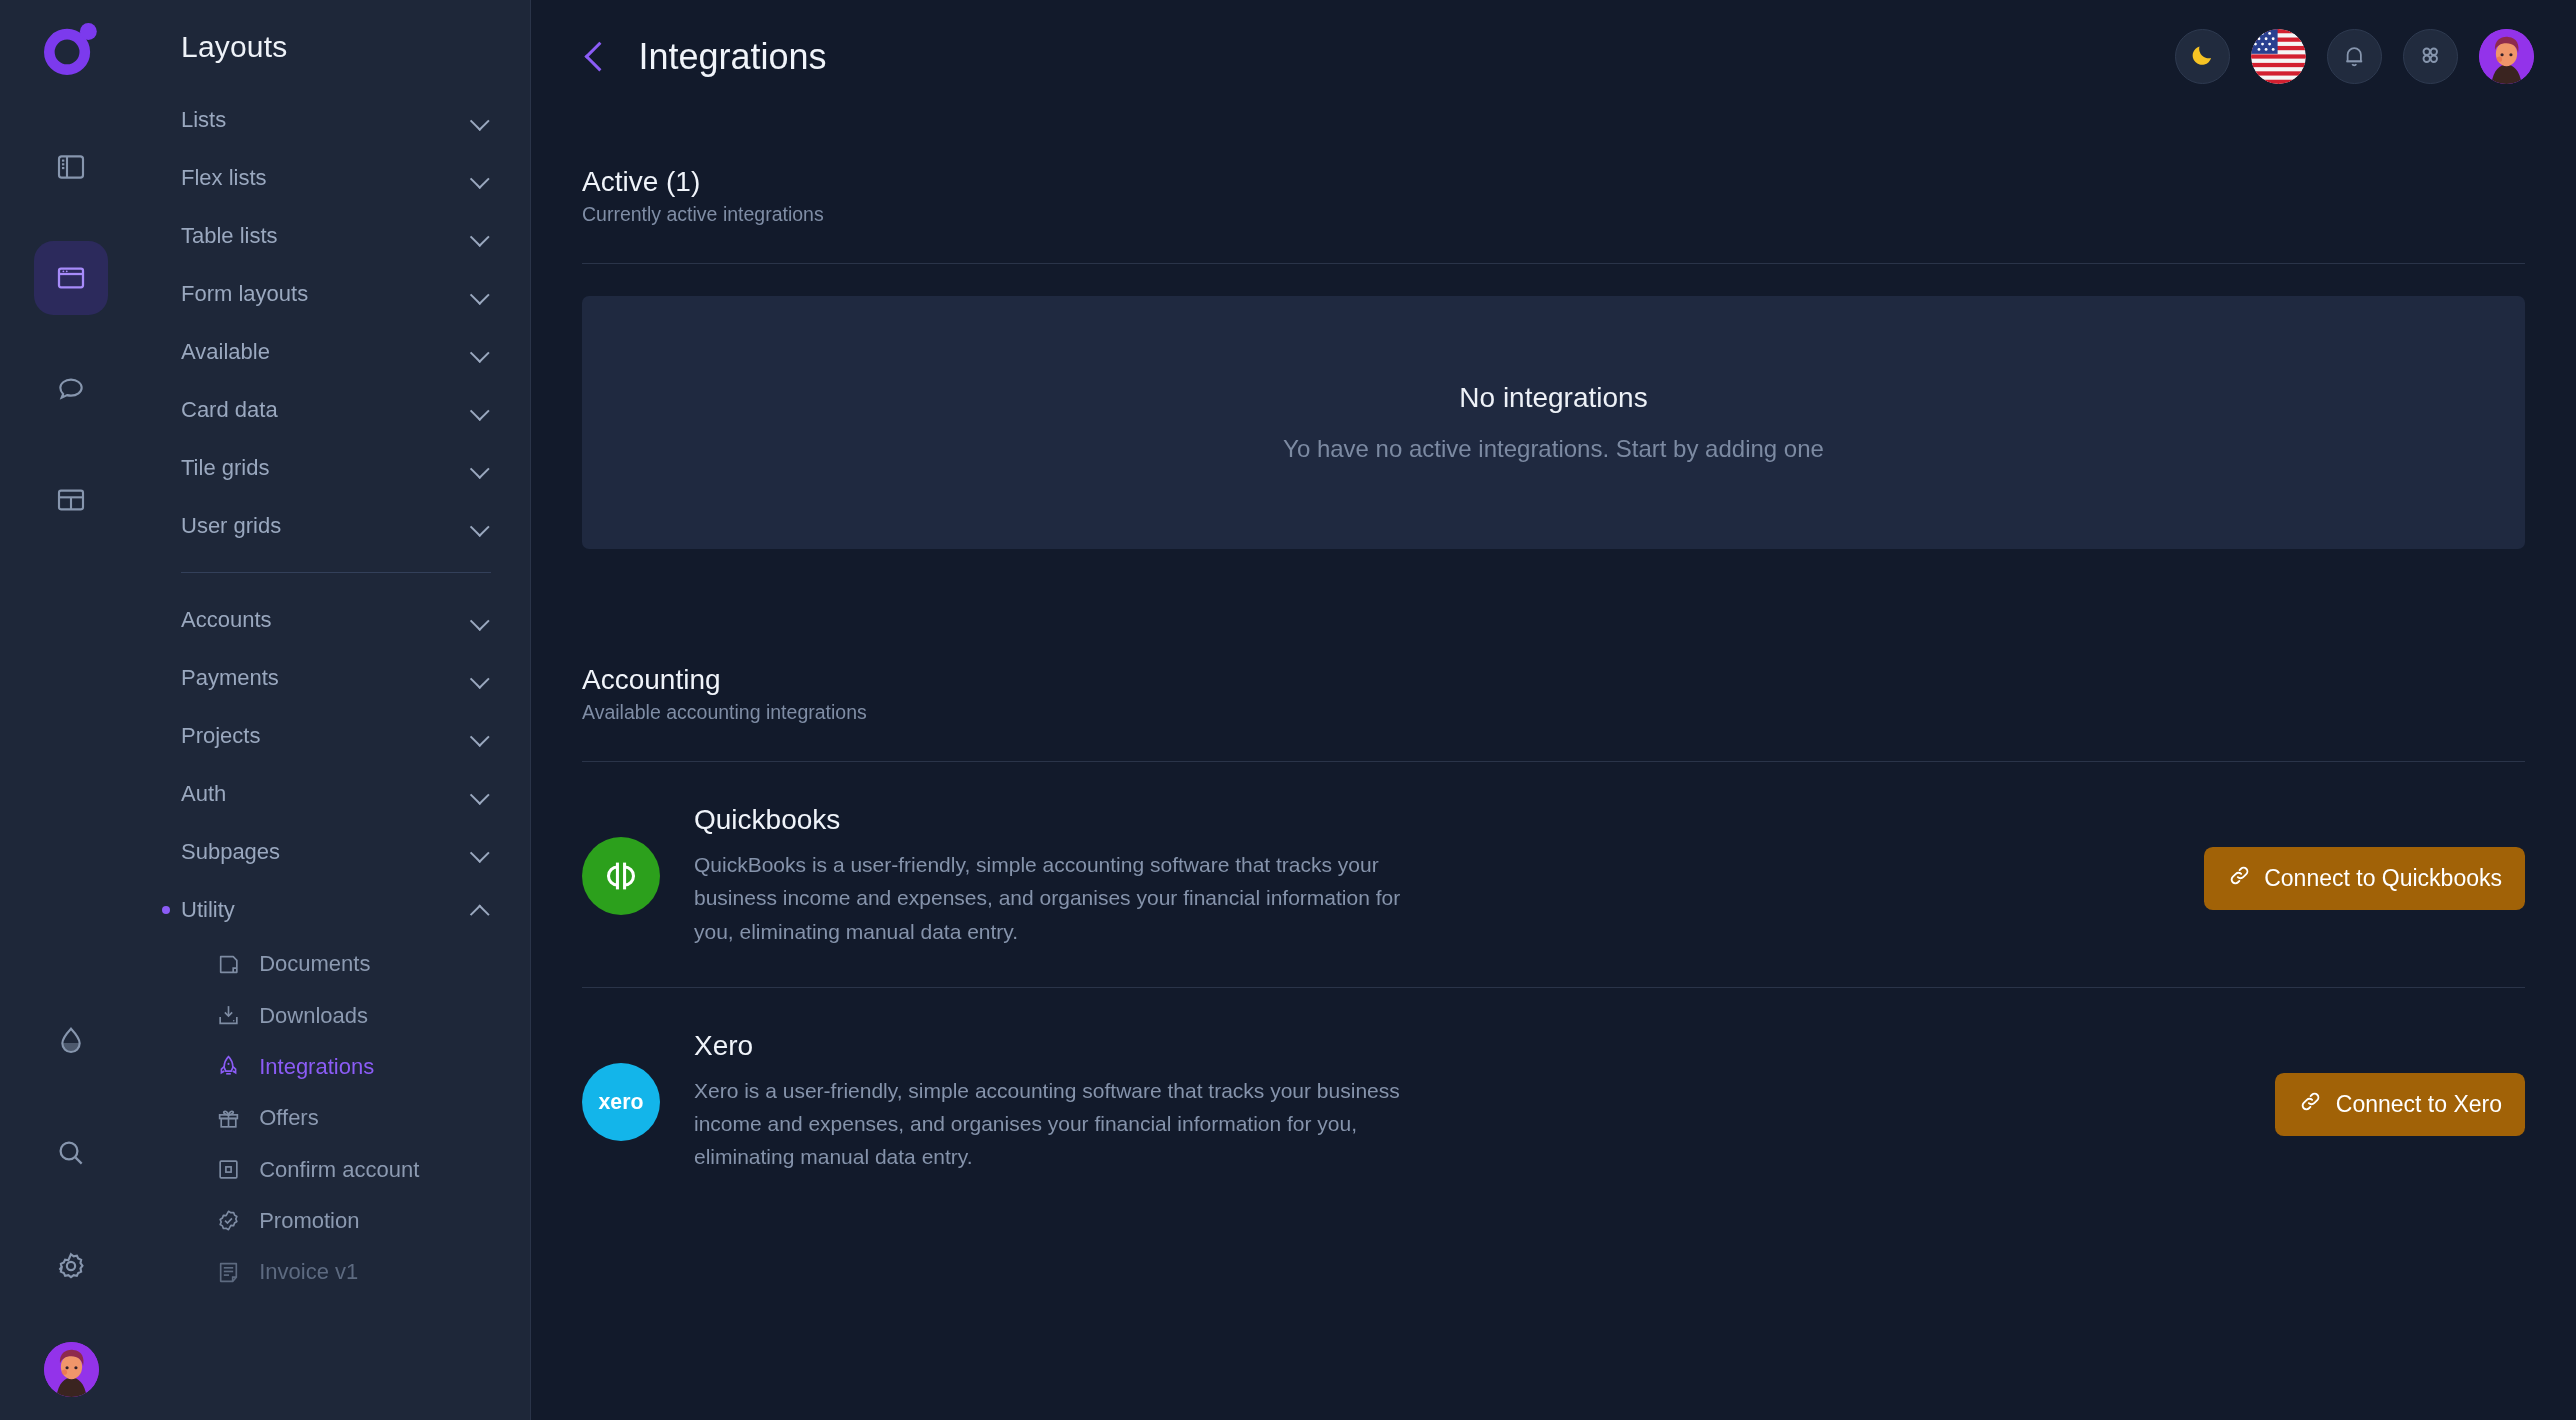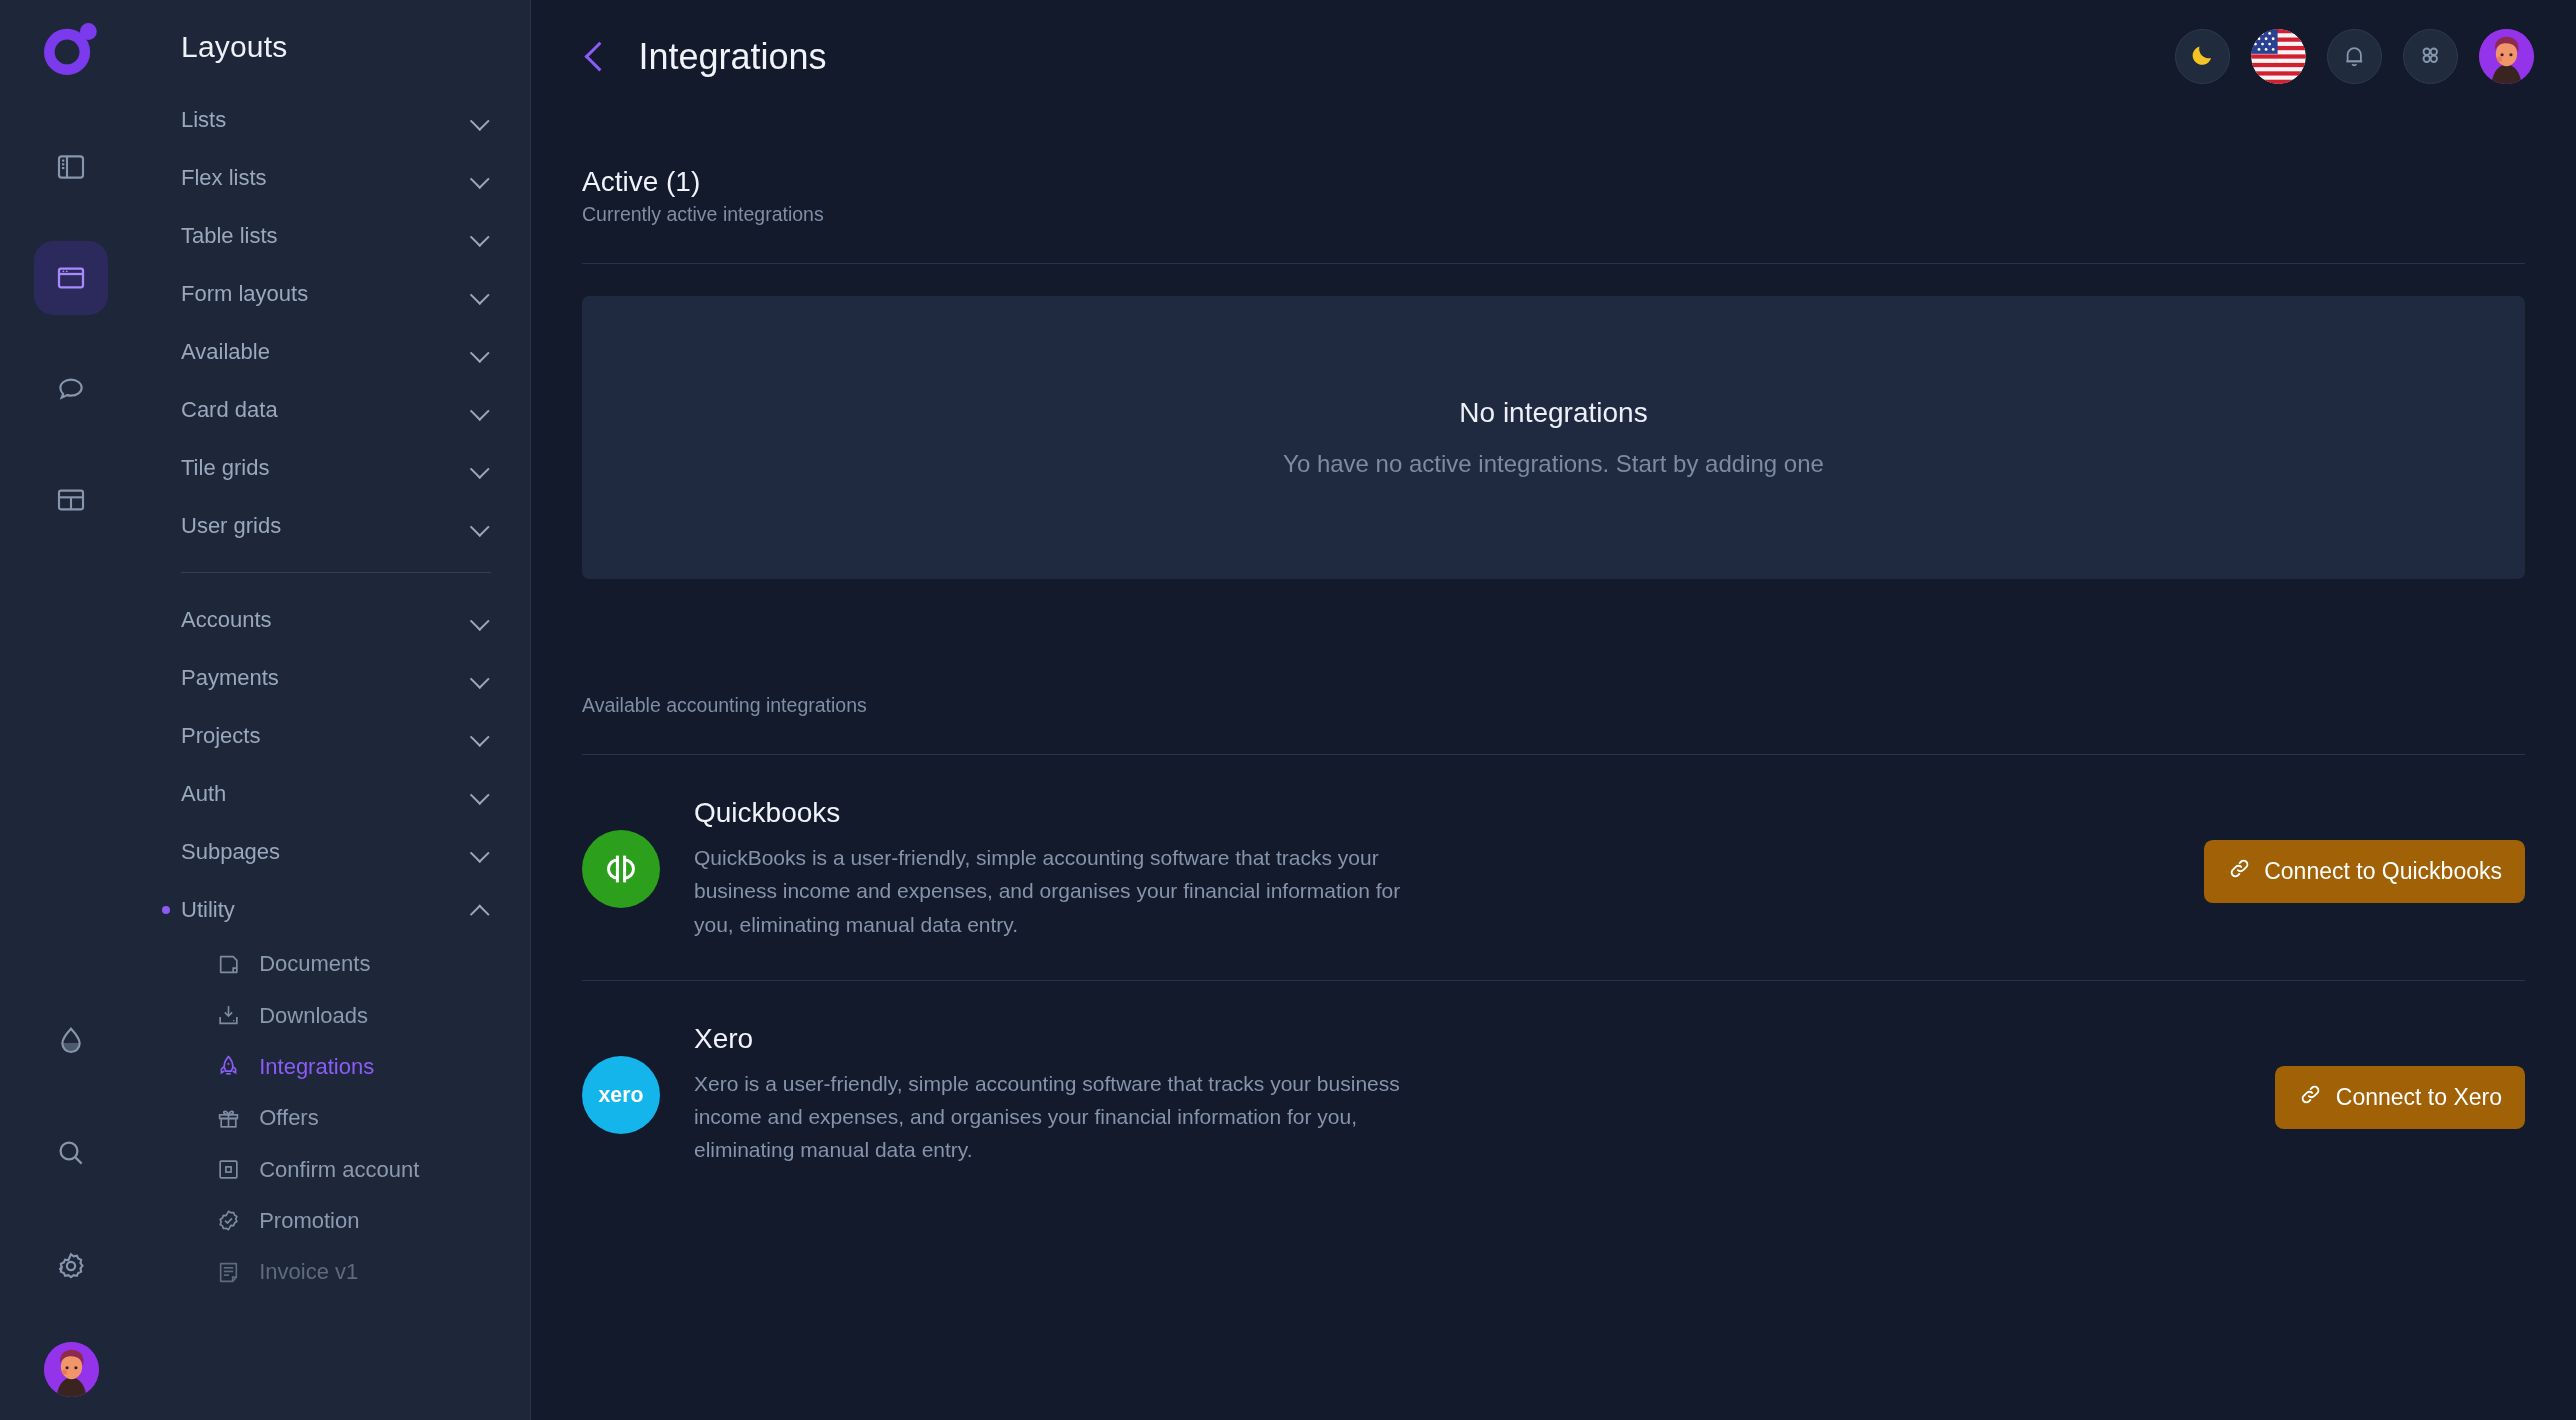--- a/index.html
+++ b/index.html
@@ -107,21 +107,21 @@
     background:#9333ea; overflow:hidden; cursor:pointer; position:relative;
   }
 
   .content { padding: 53px 51px 0 51px; }
   .sec-title { color: #f0f4fa; font-size: 28px; font-weight: 400; }
   .sec-sub { color: #7f8da5; font-size: 19.5px; margin-top: 5px; }
   .hr { height: 0.9px; background: #2a3449; margin-top: 37px; }
 
   .empty-box {
     margin-top: 32px;
-    height: 283px; background: #1f2940; border-radius: 7px;
+    height: 253px; background: #1f2940; border-radius: 7px;
     display: flex; flex-direction: column; align-items: center; justify-content: center;
   }
   .empty-title { color: #edf1f7; font-size: 28px; }
   .empty-sub { color: #7c8aa2; font-size: 24px; margin-top: 21px; }
 
   .sec2 { margin-top: 115px; }
 
   .integration-row {
     display: flex; align-items: center; gap: 34px;
     padding: 42px 0 39px 0;
@@ -475,20 +475,21 @@
         <div class="sec-title">Active (1)</div>
         <div class="sec-sub">Currently active integrations</div>
         <div class="hr"></div>
         <div class="empty-box">
           <div class="empty-title">No integrations</div>
           <div class="empty-sub">Yo have no active integrations. Start by adding one</div>
         </div>
       </div>
 
       <div class="sec2">
+        <div class="sec-title">Accounting</div>
         <div class="sec-sub">Available accounting integrations</div>
         <div class="hr"></div>
 
         <div class="integration-row">
           <div class="int-logo qb">
             <svg width="50" height="50" viewBox="0 0 56 56">
               <path d="M24 13v30" stroke="#fff" stroke-width="3.4" fill="none"></path>
               <path d="M32 13v30" stroke="#fff" stroke-width="3.4" fill="none"></path>
               <path d="M24 18a10 10 0 0 0 0 20" stroke="#fff" stroke-width="3.4" fill="none"></path>
               <path d="M32 18a10 10 0 0 1 0 20" stroke="#fff" stroke-width="3.4" fill="none"></path>

